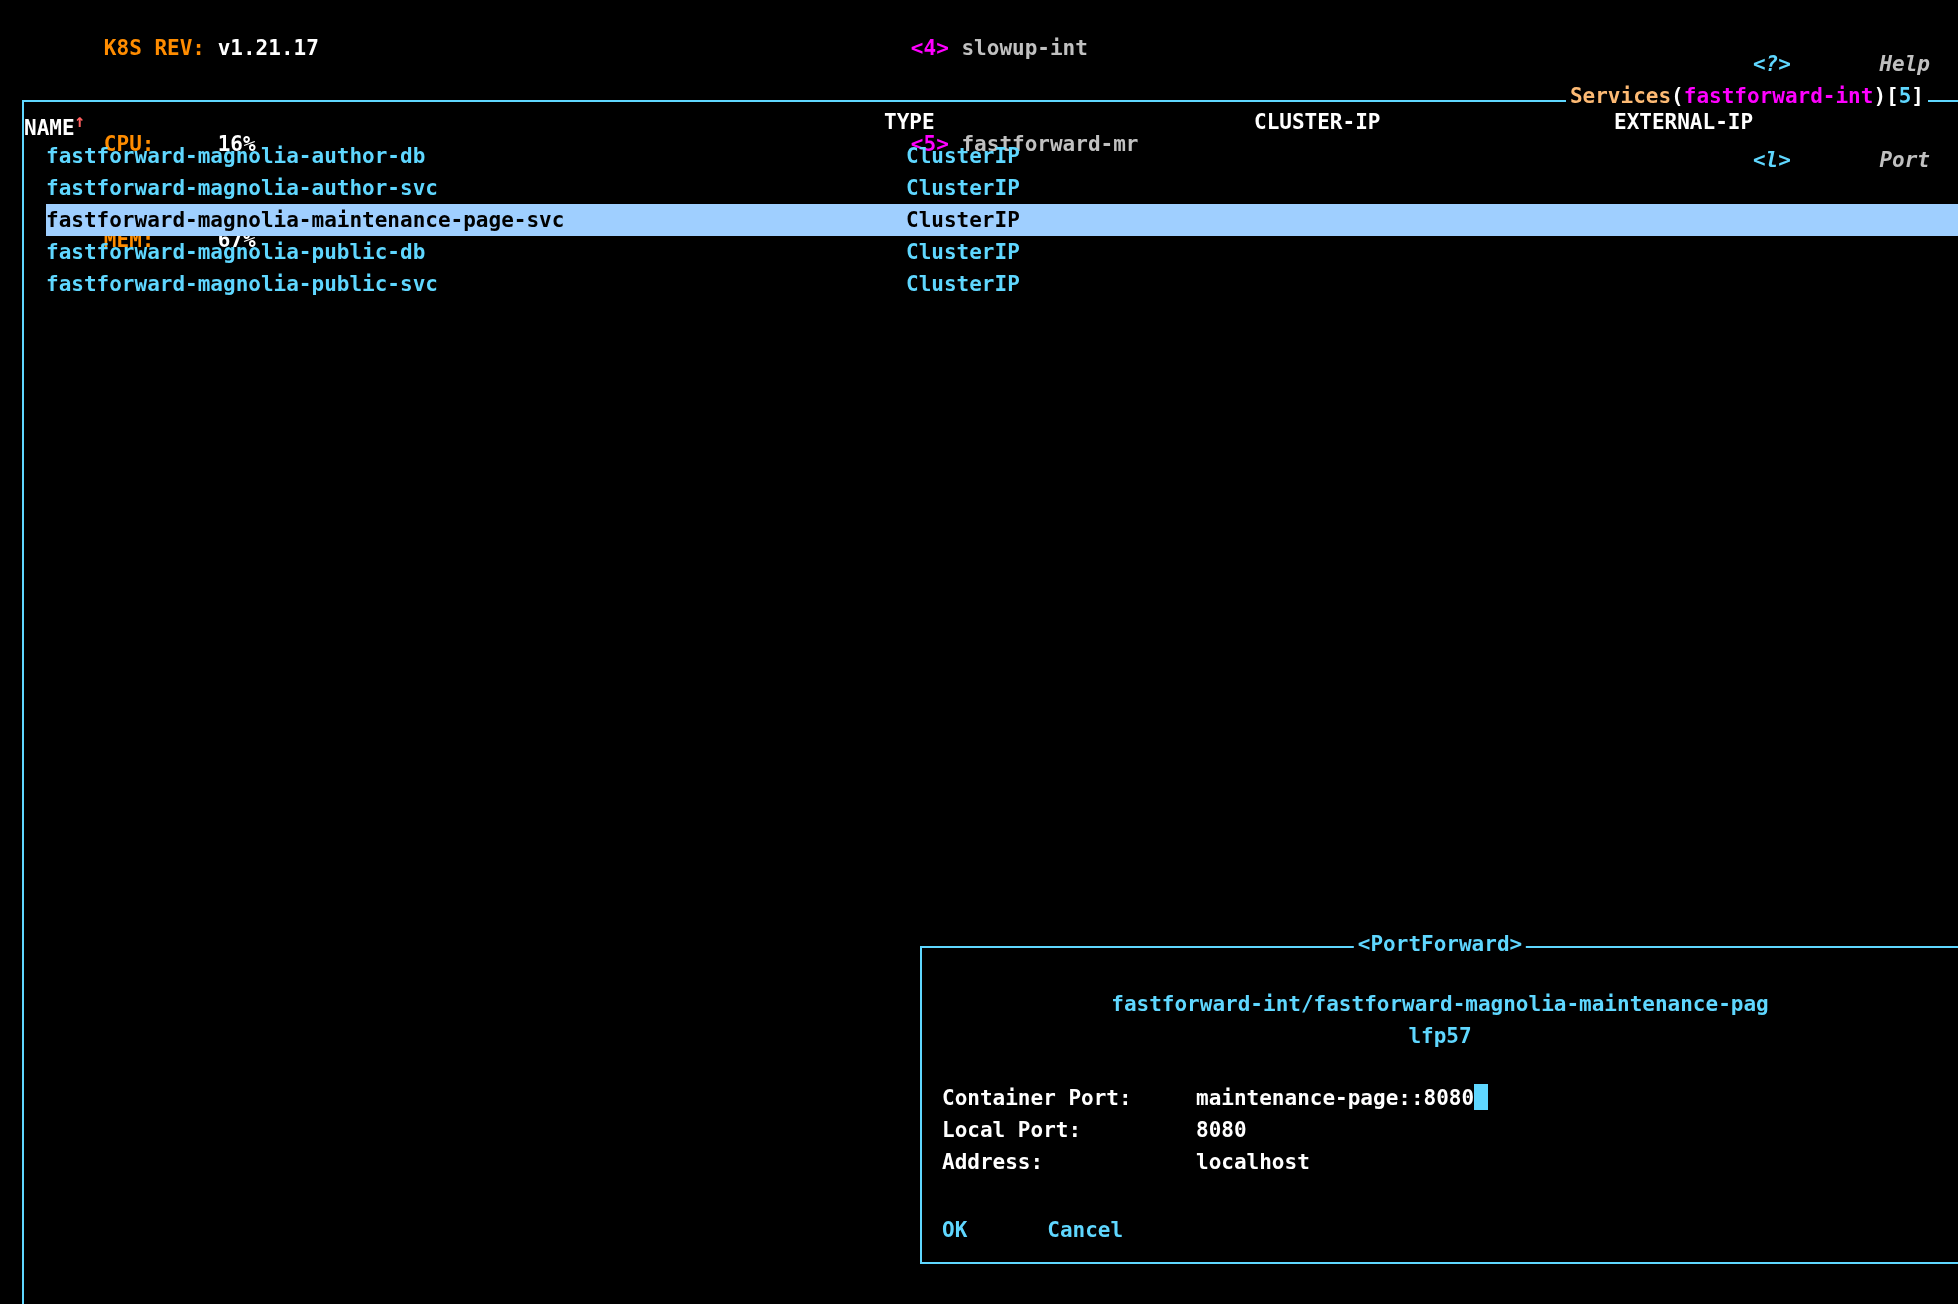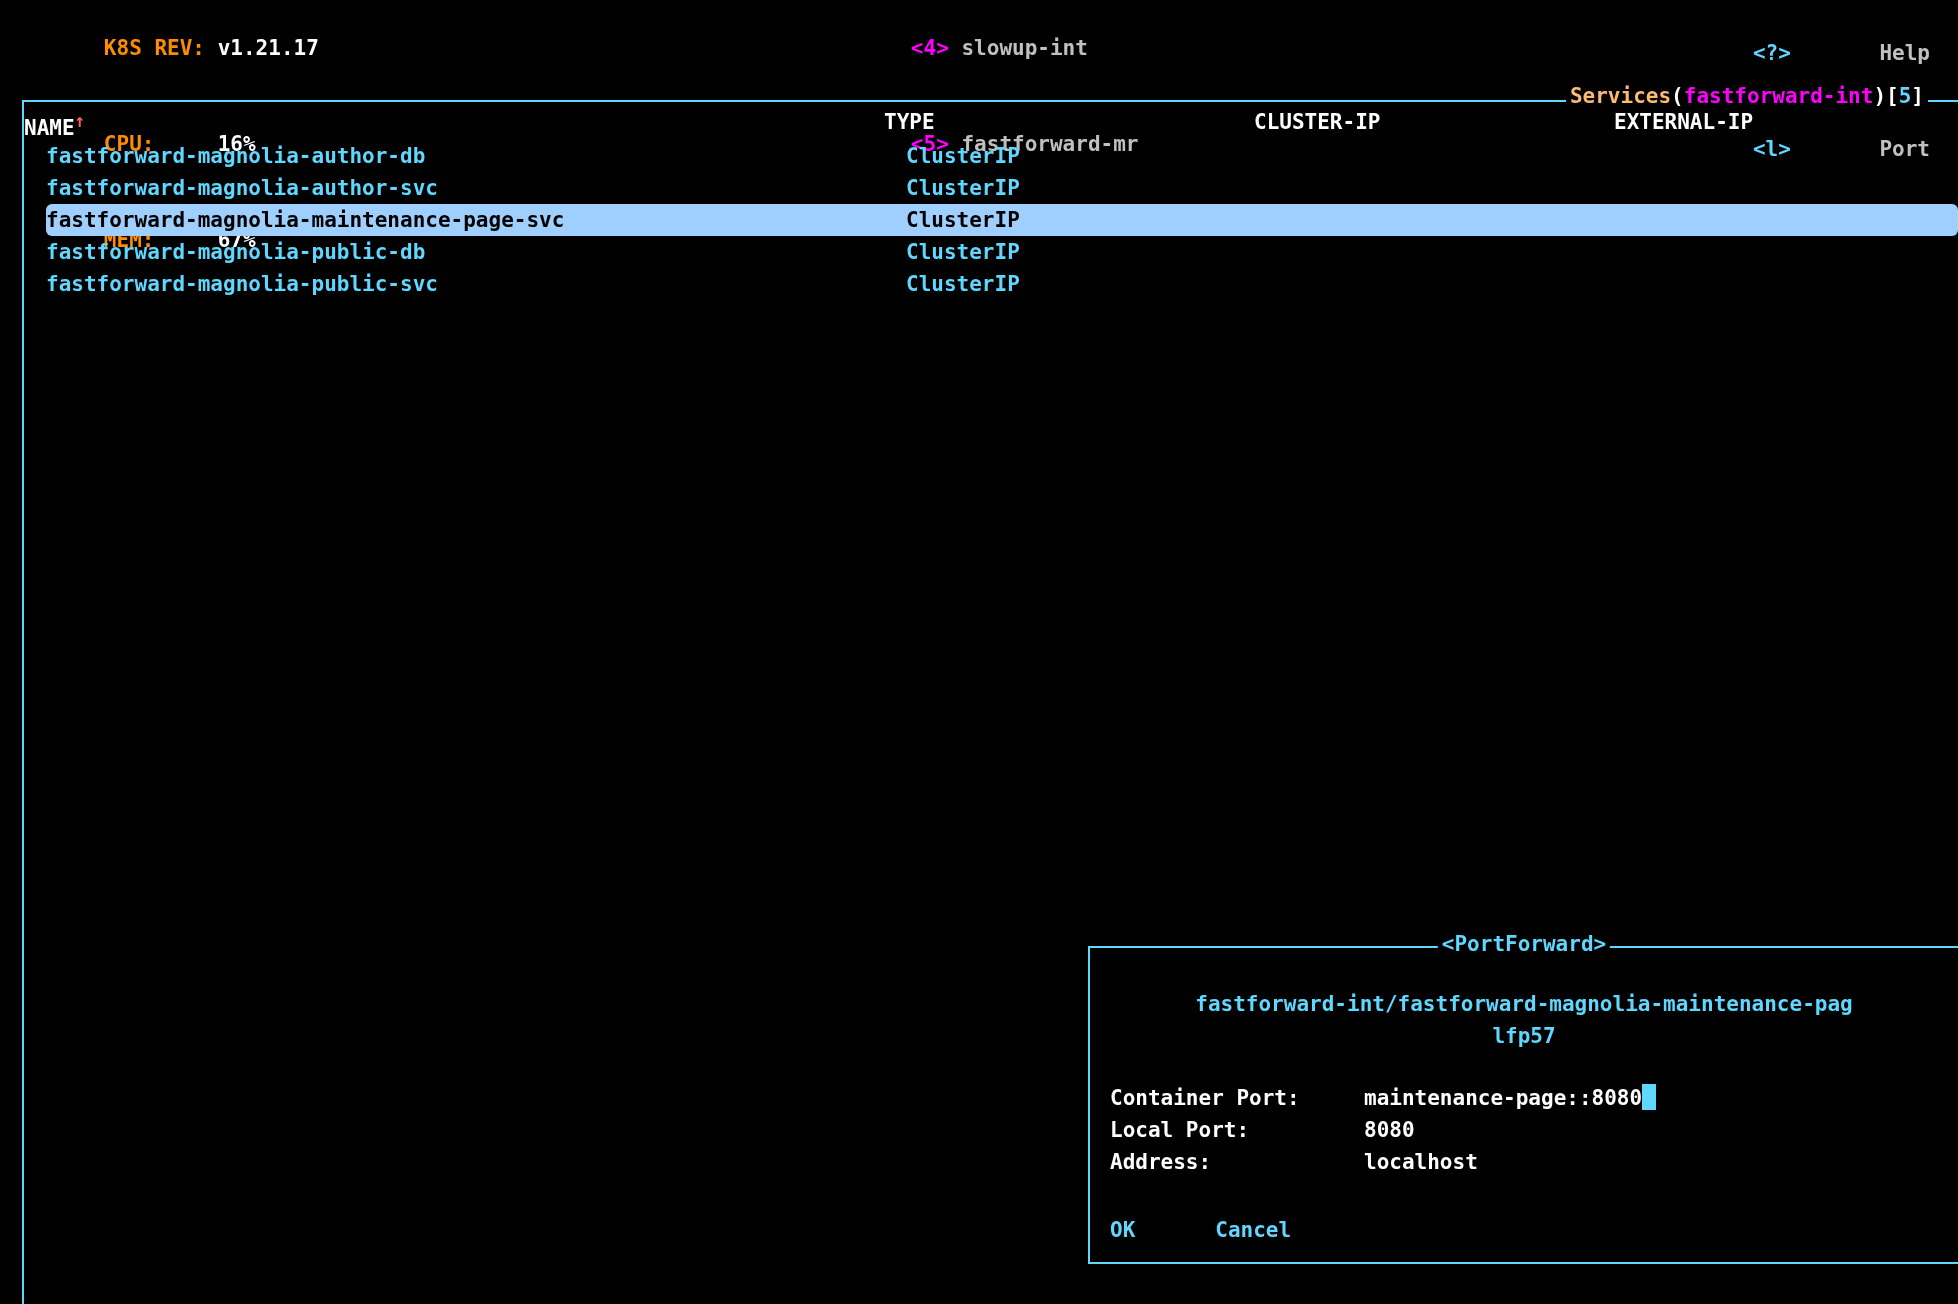--- a/index.html
+++ b/index.html
@@ -28,22 +28,23 @@
       flex-direction: column;
     }
     .header-center {
       position: absolute;
       left: 835px;
       top: 0;
     }
     .header-right {
       position: absolute;
       right: 28px;
-      top: 5px;
+      top: 16px;
       text-align: center;
+      font-style: italic;
     }
     .label-orange {
       color: #ff8c00;
       margin-top: 25px;
     }
     .value-white {
       color: #ffffff;
     }
     .key-magenta {
       color: #ff00ff;
@@ -113,27 +114,26 @@
       padding-left: 22px;
     }
     .table-row {
       display: flex;
       line-height: 32px;
       color: #5fd7ff;
     }
     .table-row.selected {
       background: #9fcfff;
       color: #000000;
-      border-radius: 6px;
     }
     .dialog {
       position: absolute;
       bottom: 40px;
       right: 0;
-      width: 870px;
+      width: 1038px;
       border: 2px solid #5fd7ff;
       border-right: none;
       background: #000000;
       padding: 40px 20px 20px 20px;
     }
     .dialog-title {
       position: absolute;
       top: -16px;
       left: 50%;
       transform: translateX(-50%);

